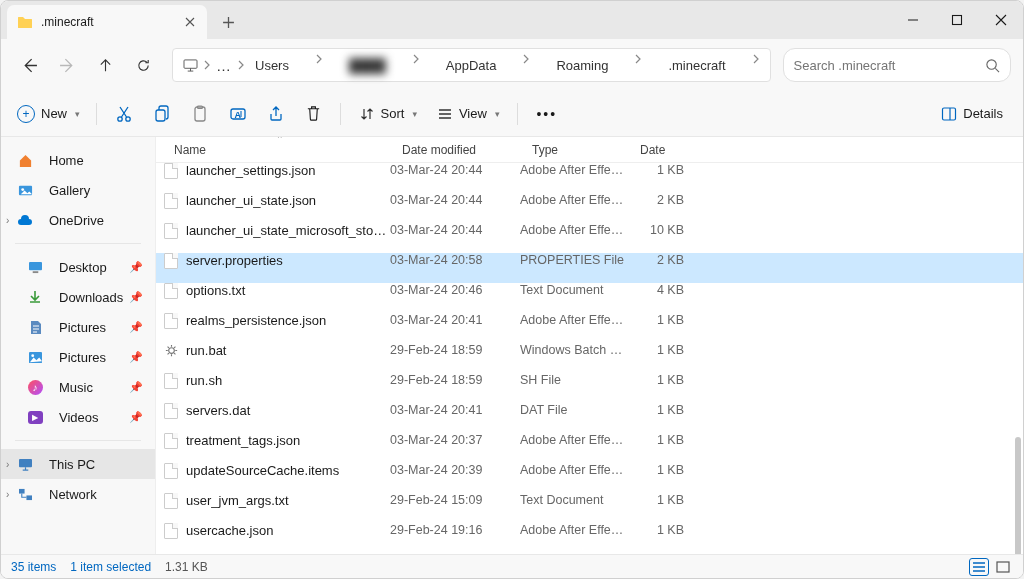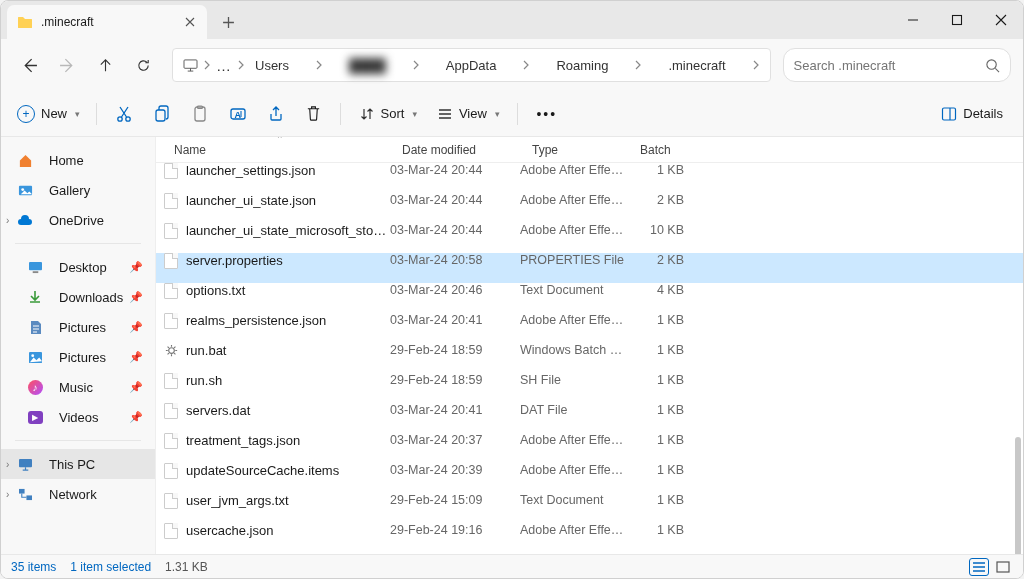--- a/index.html
+++ b/index.html
@@ -172,21 +172,21 @@
           <svg width="8" height="10" viewBox="0 0 6 10">
             <path d="M1 1 L5 5 L1 9" stroke="currentColor" fill="none" stroke-width="1.2"></path>
           </svg>
         </span>
       <span class="addr-ico" style="font-size:15px;letter-spacing:1px;color:#333;">…</span>
       <span class="addr-chev">
           <svg width="8" height="10" viewBox="0 0 6 10">
             <path d="M1 1 L5 5 L1 9" stroke="currentColor" fill="none" stroke-width="1.2"></path>
           </svg>
         </span>
-      <span id="crumbs" style="display:flex;align-items:center;gap:18px;">
+      <span id="crumbs" style="display:flex;align-items:flex-start;gap:18px;">
           <span class="addr-seg">Users</span>
           <span class="addr-chev">
             <svg width="8" height="10" viewBox="0 0 6 10">
               <path d="M1 1 L5 5 L1 9" stroke="currentColor" fill="none" stroke-width="1.2"></path>
             </svg>
           </span>
           <span class="addr-seg blur">████</span>
           <span class="addr-chev">
             <svg width="8" height="10" viewBox="0 0 6 10">
               <path d="M1 1 L5 5 L1 9" stroke="currentColor" fill="none" stroke-width="1.2"></path>
@@ -407,21 +407,21 @@
         </div>
       </div>
     </div>
 
     <div class="content">
       <div class="columns">
         <span class="col-sort">⌃</span>
         <div class="col col-name">Name</div>
         <div class="col col-date">Date modified</div>
         <div class="col col-type">Type</div>
-        <div class="col col-size">Batch</div>
+        <div class="col col-size">Date</div>
       </div>
       <div class="rows" id="rows">
           <div class="row">
             <span class="row-ico">
               <span class="file-ico"></span>
             </span>
             <span class="row-name">launcher_settings.json</span>
             <span class="row-date">03-Mar-24 20:44</span>
             <span class="row-type">Adobe After Effect...</span>
             <span class="row-size">1 KB</span>

